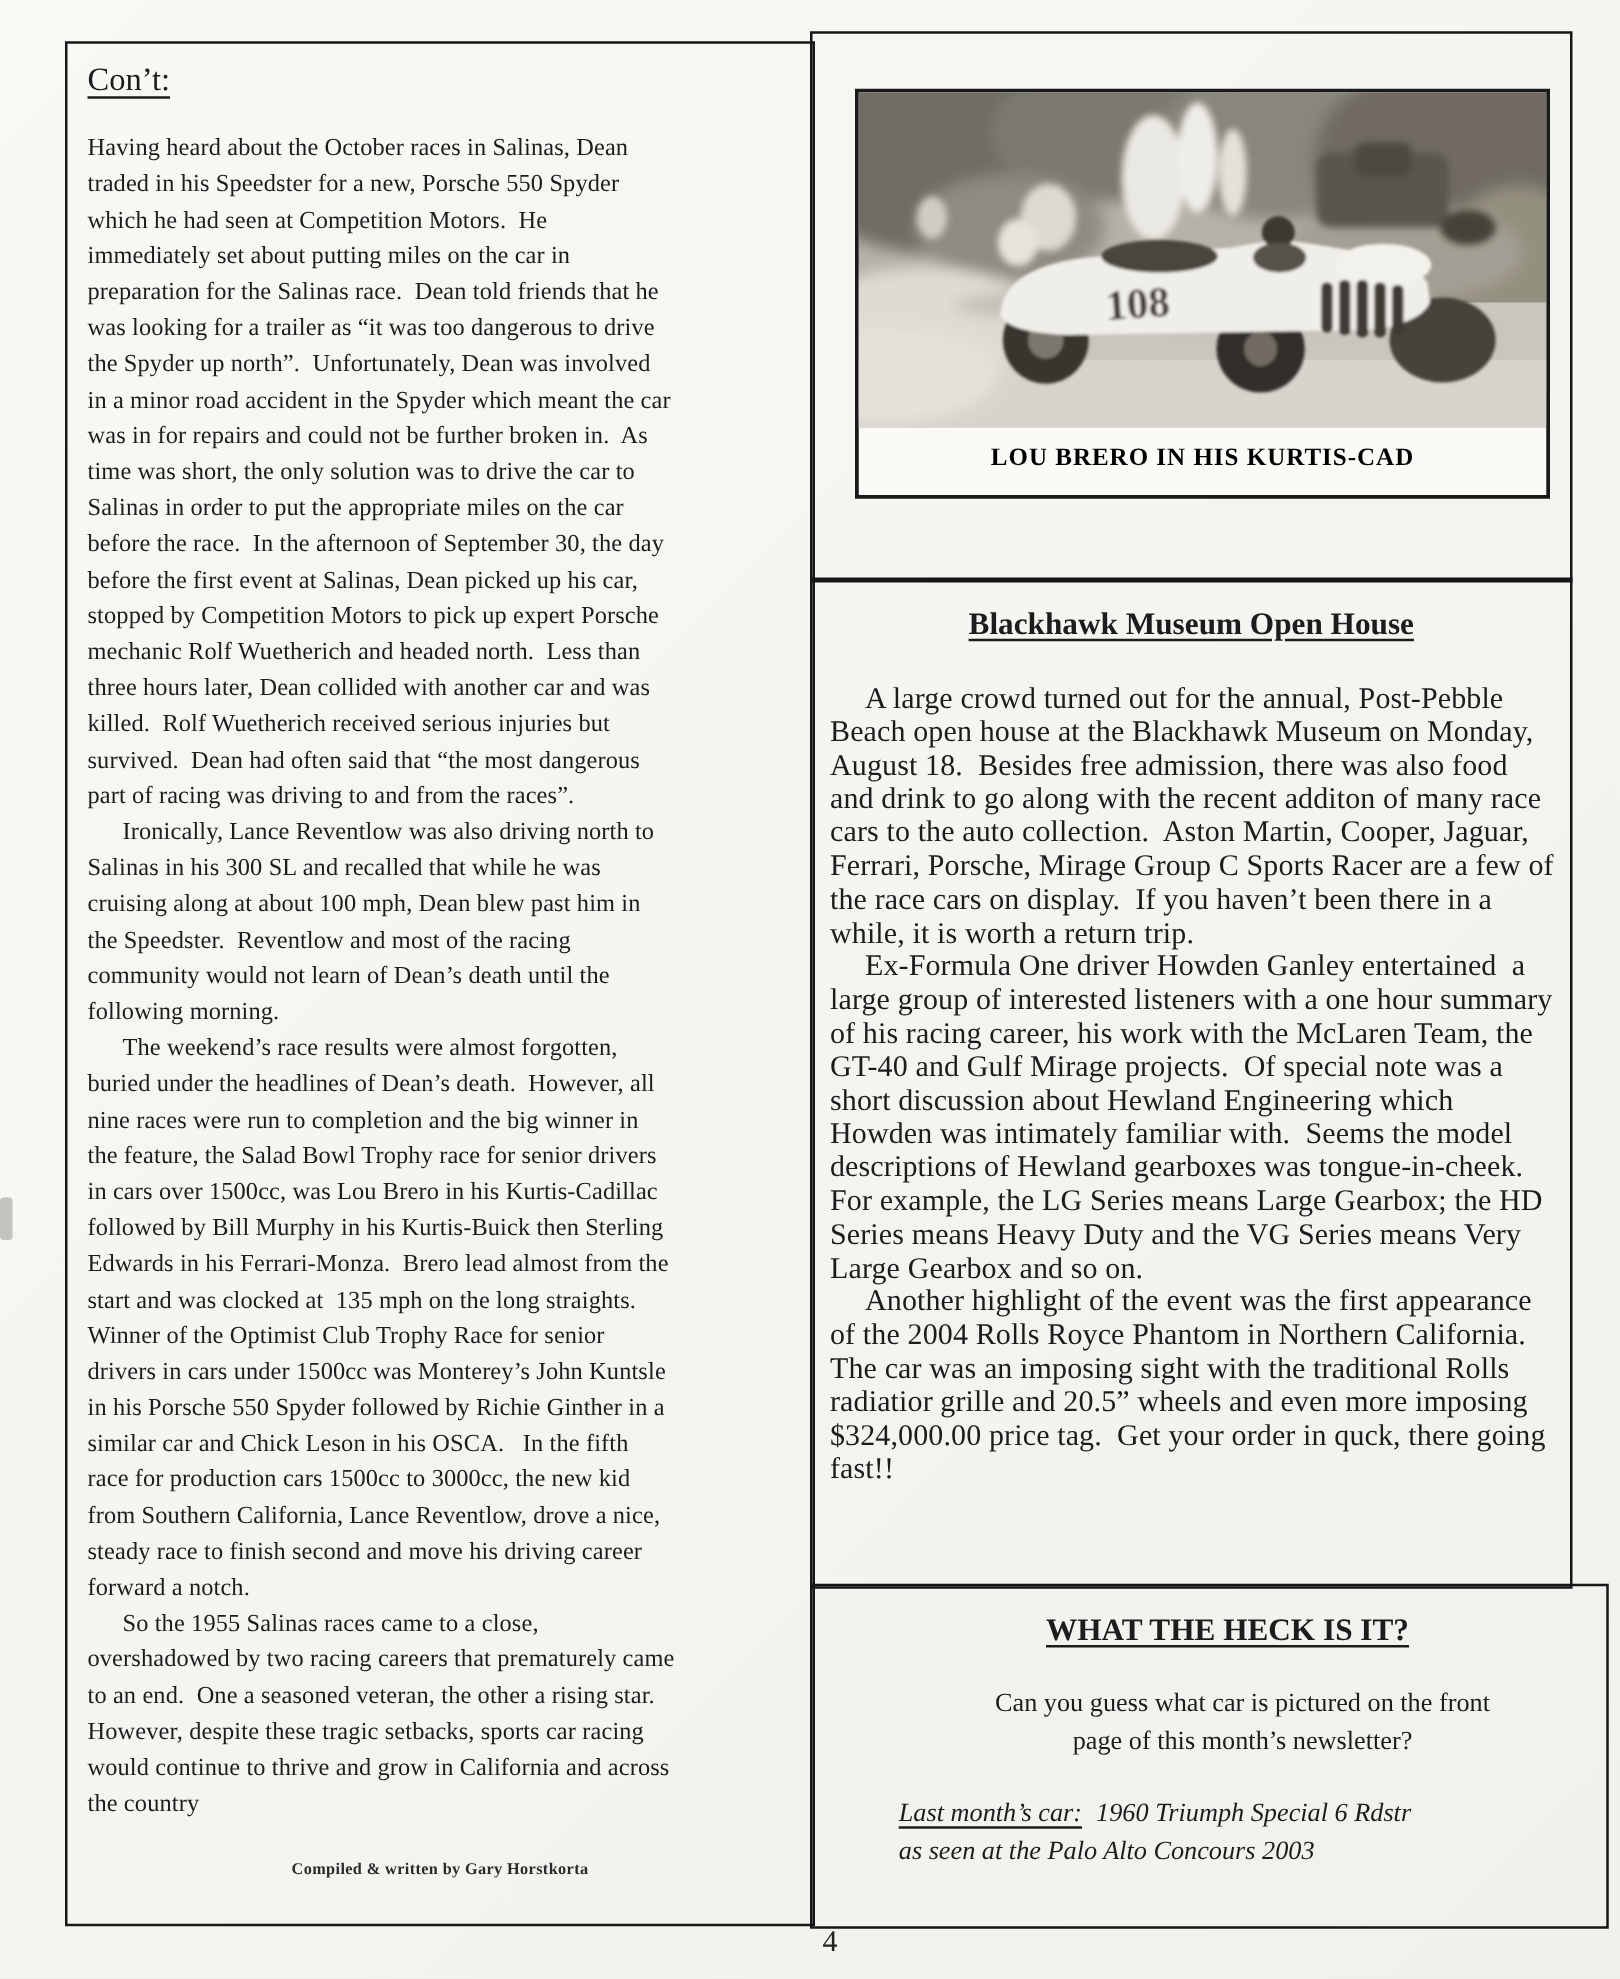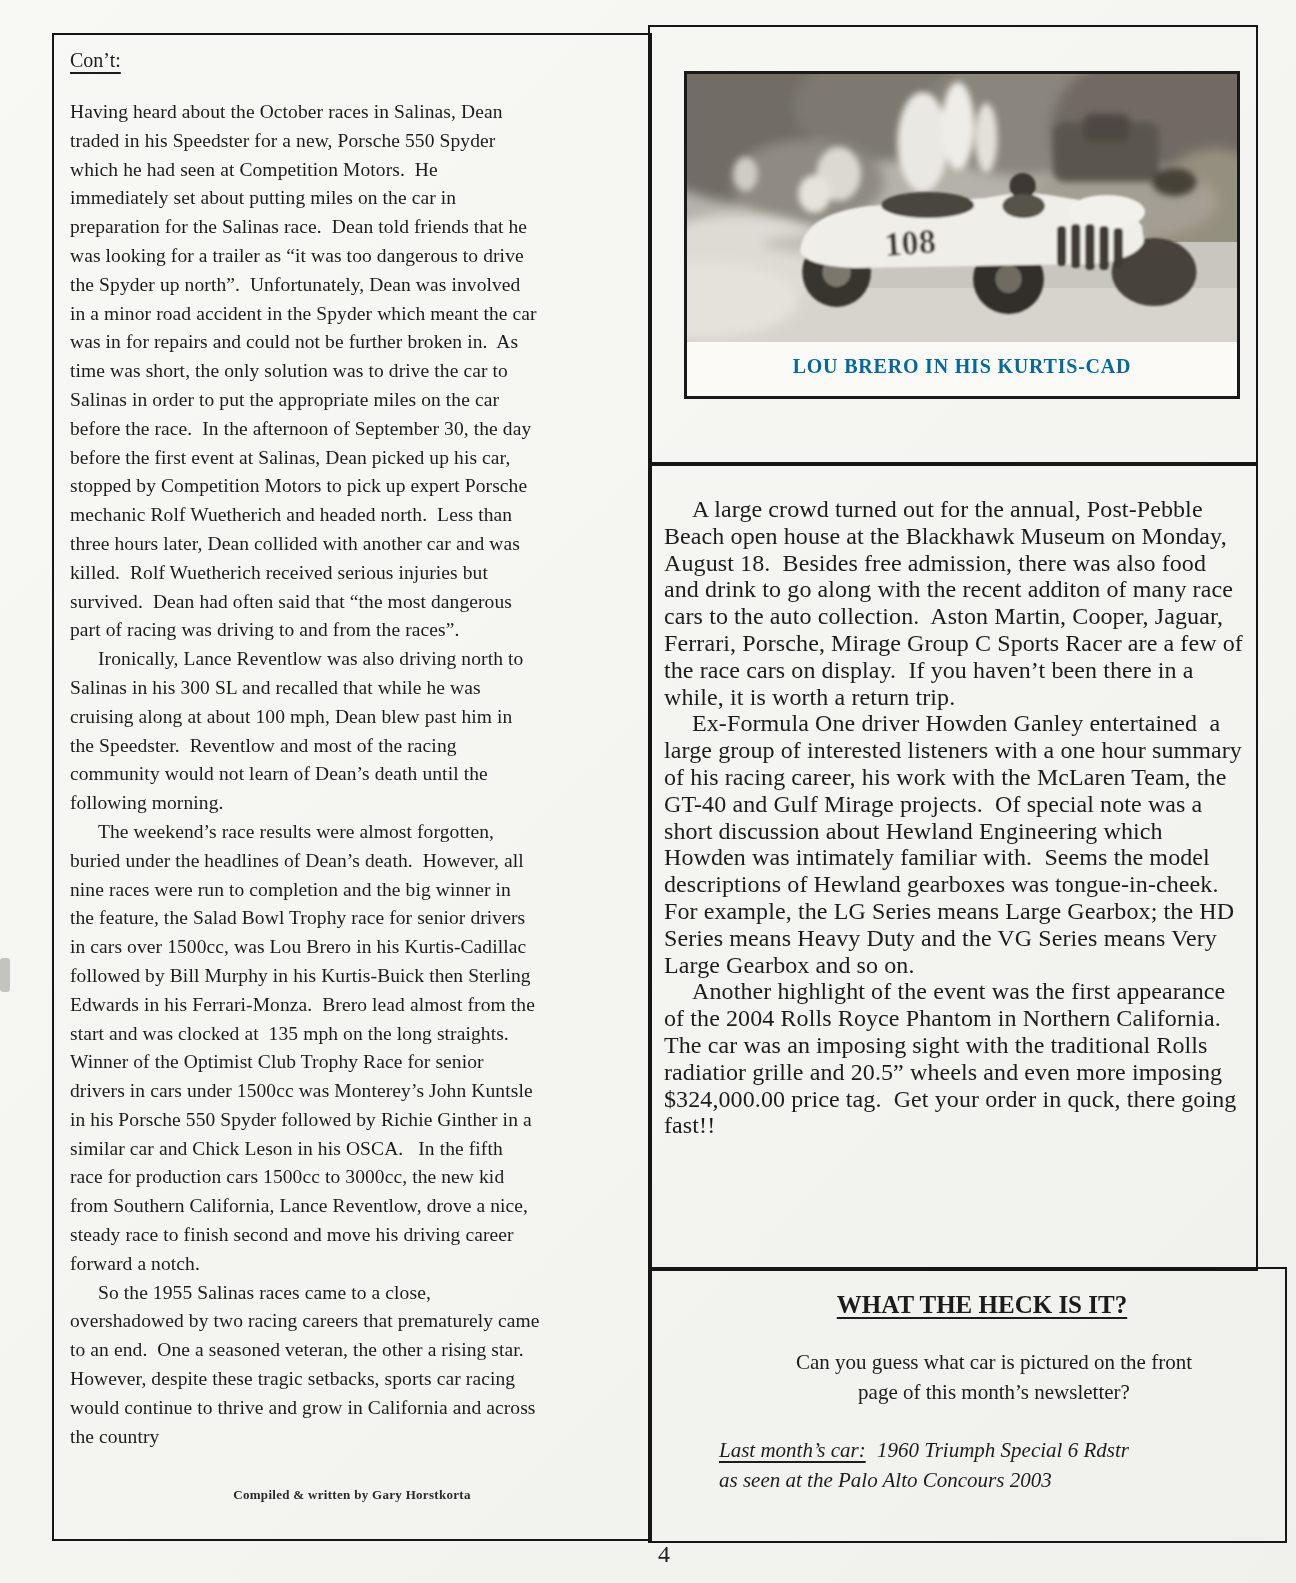--- a/index.html
+++ b/index.html
@@ -10,21 +10,21 @@
     font-family:"Liberation Serif","DejaVu Serif",serif;
     color:#1c1c1c;
     overflow:hidden;
   }
   .box{position:absolute;border:2px solid #161616;background:transparent;overflow:hidden;}
 
   
   #left-box{left:52px;top:33px;width:596px;height:1504px;}
   .cont-heading{
     margin:14px 0 0 16px;
-    font-size:20px;
+    font-size:26px;
     text-decoration:underline;
     text-underline-offset:5px;
   }
   .article-body{margin:26px 14px 0 16px;}
   .article-body p{
     margin:0;
     font-size:19.5px;
     line-height:28.8px;
     white-space:pre;
     letter-spacing:0.1px;
@@ -37,21 +37,21 @@
 
   
   #photo-box{left:648px;top:25px;width:606px;height:437px;}
   #photo-frame{
     position:absolute;left:34px;top:44px;width:550px;height:322px;
     border:3px solid #1a1a1a;background:#fbfaf7;
   }
   #photo-frame svg{display:block;width:100%;height:268px;}
   .photo-caption{
     height:48px;display:flex;align-items:center;justify-content:center;
-    font-weight:bold;font-size:20px;letter-spacing:0.8px;color:#0369a1;
+    font-weight:bold;font-size:20px;letter-spacing:0.8px;color:#000000;
   }
 
   #blackhawk-box{left:648px;top:462px;width:606px;height:805px;}
   .section-title{
     margin:22px 0 0 0;text-align:center;
     font-weight:bold;font-size:25px;
     text-decoration:underline;text-underline-offset:4px;
     text-decoration-thickness:2px;
   }
   .section-body{margin:32px 12px 0 14px;}
@@ -200,20 +200,21 @@
             <rect x="422" y="154" width="9" height="40" rx="4"></rect>
           </g>
           <text x="196" y="182" transform="rotate(-4 196 182)" font-family="Liberation Serif, DejaVu Serif, serif" font-size="34" font-weight="600" fill="#3c3831">108</text>
         </g>
       </svg>
       <div class="photo-caption">LOU BRERO IN HIS KURTIS-CAD</div>
     </div>
   </div>
 
   <div id="blackhawk-box" class="box">
+    <div class="section-title">Blackhawk Museum Open House</div>
     <div class="section-body">
       <p>A large crowd turned out for the annual, Post-Pebble
 Beach open house at the Blackhawk Museum on Monday,
 August 18.  Besides free admission, there was also food
 and drink to go along with the recent additon of many race
 cars to the auto collection.  Aston Martin, Cooper, Jaguar,
 Ferrari, Porsche, Mirage Group C Sports Racer are a few of
 the race cars on display.  If you haven’t been there in a
 while, it is worth a return trip.</p>
       <p>Ex-Formula One driver Howden Ganley entertained  a

